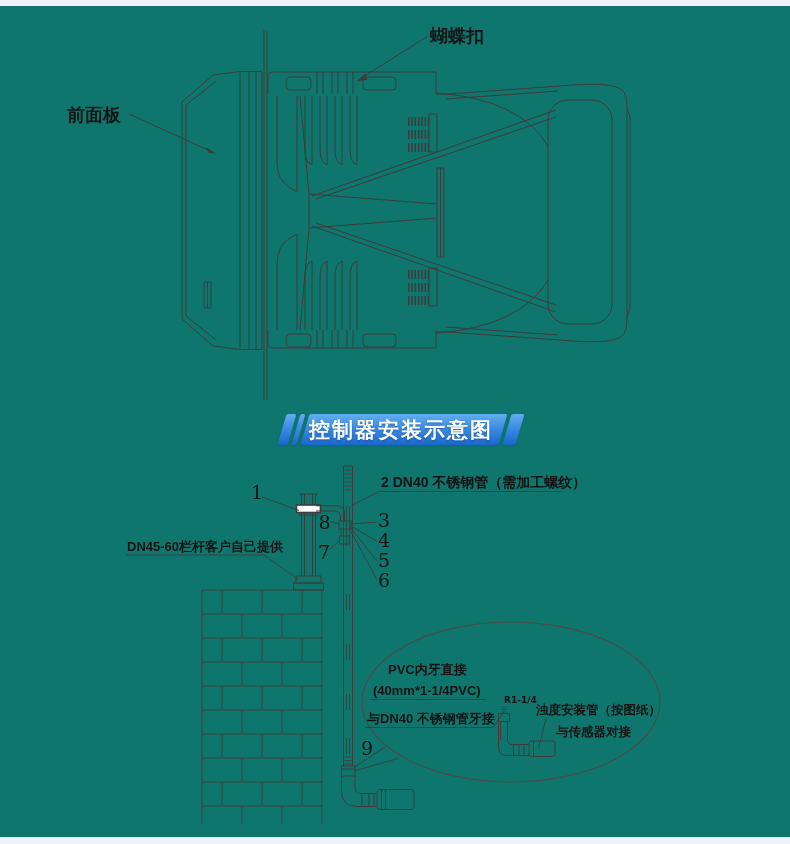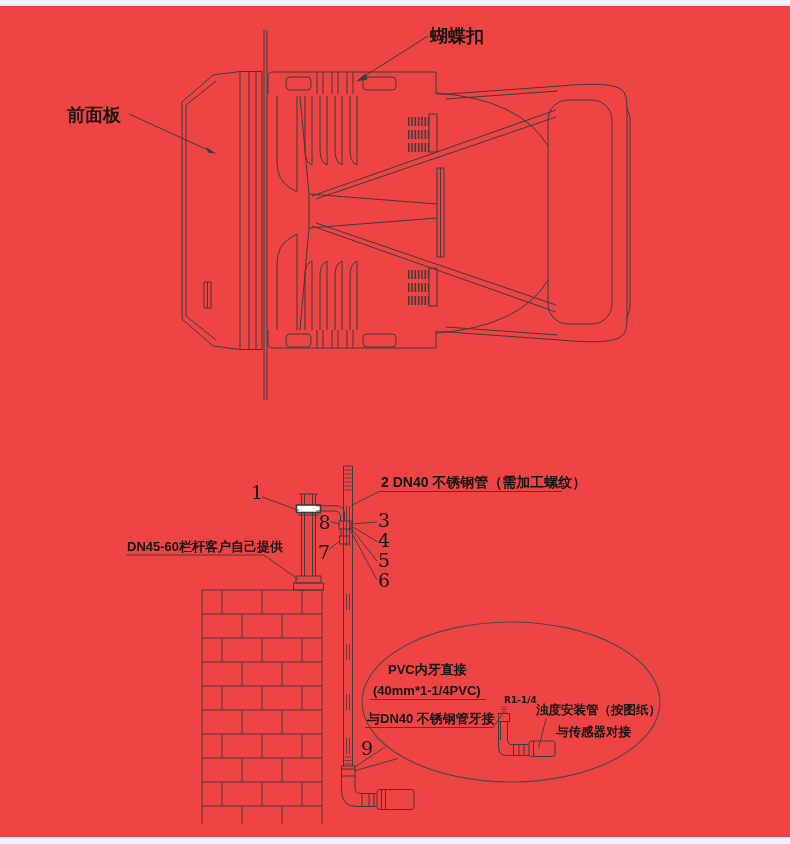--- a/index.html
+++ b/index.html
@@ -1,16 +1,16 @@
 <!DOCTYPE html>
 <html><head>
 <meta charset="utf-8">
 <style>
   html,body{margin:0;padding:0;background:#fff;}
-  .page{position:relative;width:790px;height:844px;background:#ef4444;overflow:hidden;
+  .page{position:relative;width:790px;height:844px;background:#0f766e;overflow:hidden;
         font-family:"Liberation Sans",sans-serif;}
   .edge-strip{position:absolute;left:0;width:790px;background:#edf1f9;}
   .edge-strip.top{top:0;height:6px;}
   .edge-strip.bottom{bottom:0;height:7px;}
   svg{position:absolute;left:0;top:0;}
   svg text{fill:#141414;}
   .cad-label{font:600 18px "Liberation Sans",sans-serif;}
   .note{font:700 14px "Liberation Sans",sans-serif;}
   .note-sm{font:700 13px "Liberation Sans",sans-serif;}
   .note-xs{font:700 12.5px "Liberation Sans",sans-serif;}
@@ -255,13 +255,22 @@
     <text class="digit" x="361" y="755">9</text>
     <text class="note-sm" x="127" y="551">DN45-60栏杆客户自己提供</text>
     <text class="note-sm" x="388" y="674">PVC内牙直接</text>
     <text class="note-sm" x="373" y="695">(40mm*1-1/4PVC)</text>
     <text class="note-sm" x="367" y="722.5">与DN40 不锈钢管牙接</text>
     <text class="tiny" x="504" y="703">R1-1/4</text>
     <text class="note-xs" x="536" y="714">浊度安装管（按图纸）</text>
     <text class="note-xs" x="556" y="735.5">与传感器对接</text>
   </svg>
 
+  <div class="banner">
+    <div class="banner-bg">
+      <i class="b1"></i>
+      <i class="b2"></i>
+      <i class="b3"></i>
+      <i class="b4"></i>
+    </div>
+    <span class="banner-text">控制器安装示意图</span>
+  </div>
 </div>
 
 </body></html>

